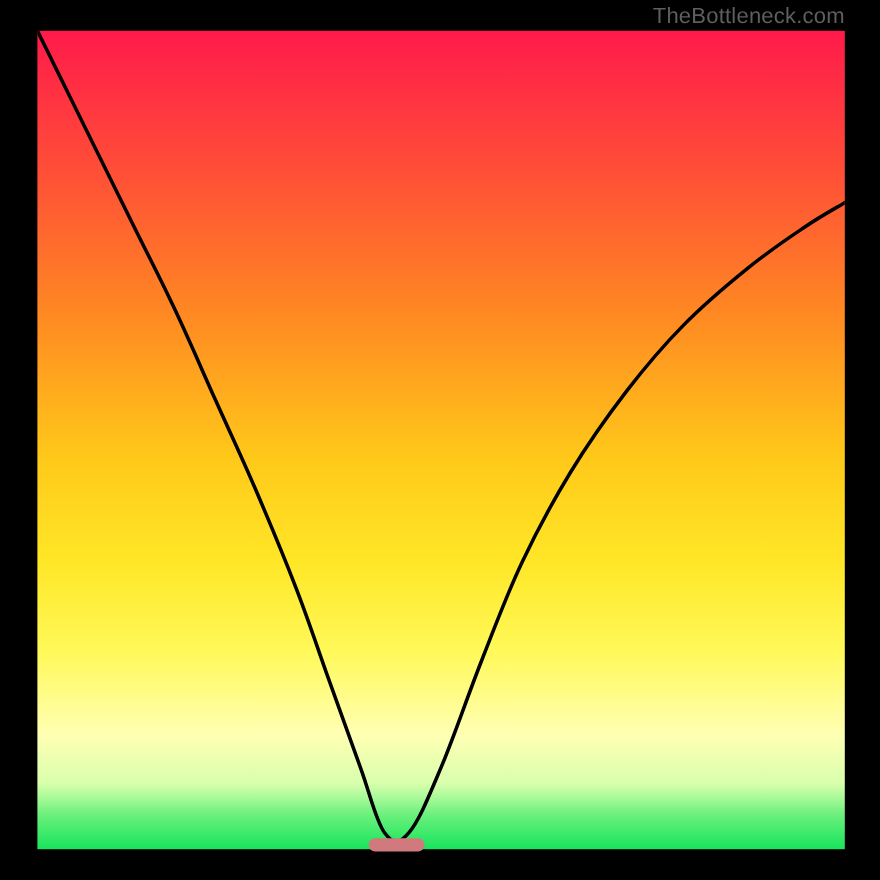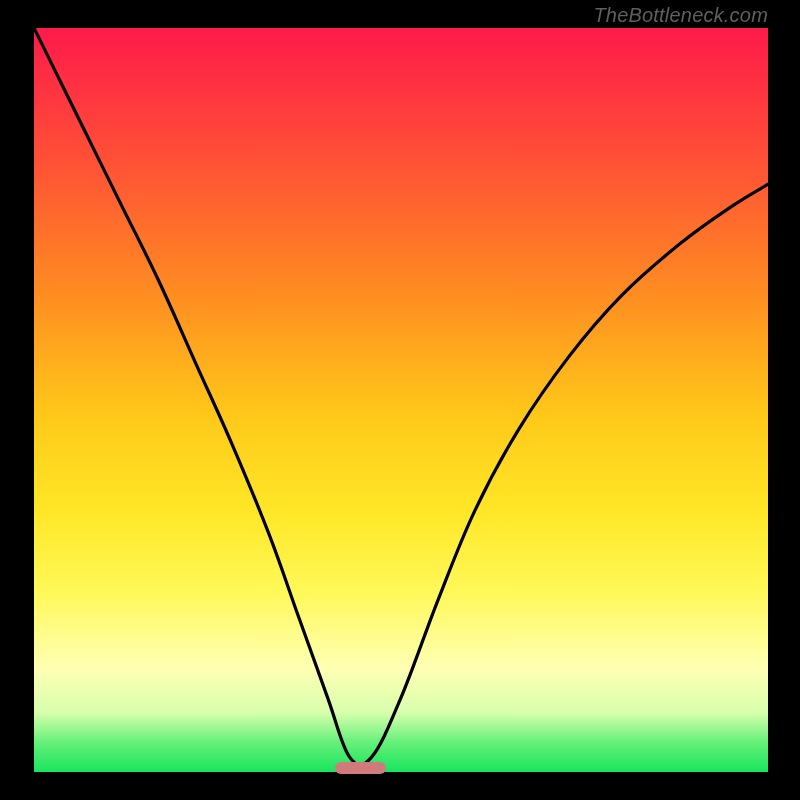--- a/index.html
+++ b/index.html
@@ -11,21 +11,20 @@
     overflow: hidden;
     font-family: Arial, Helvetica, sans-serif;
   }
   .frame {
     position: absolute;
     left: 0;
     top: 0;
     width: 800px;
     height: 672px;
     background: #000;
-    font-style: italic;
   }
   .plot {
     position: absolute;
     background: linear-gradient(to bottom,
       #ff1a4b 0%,
       #ff5136 18%,
       #ff8a22 35%,
       #ffc819 52%,
       #ffe727 65%,
       #fff95a 76%,

